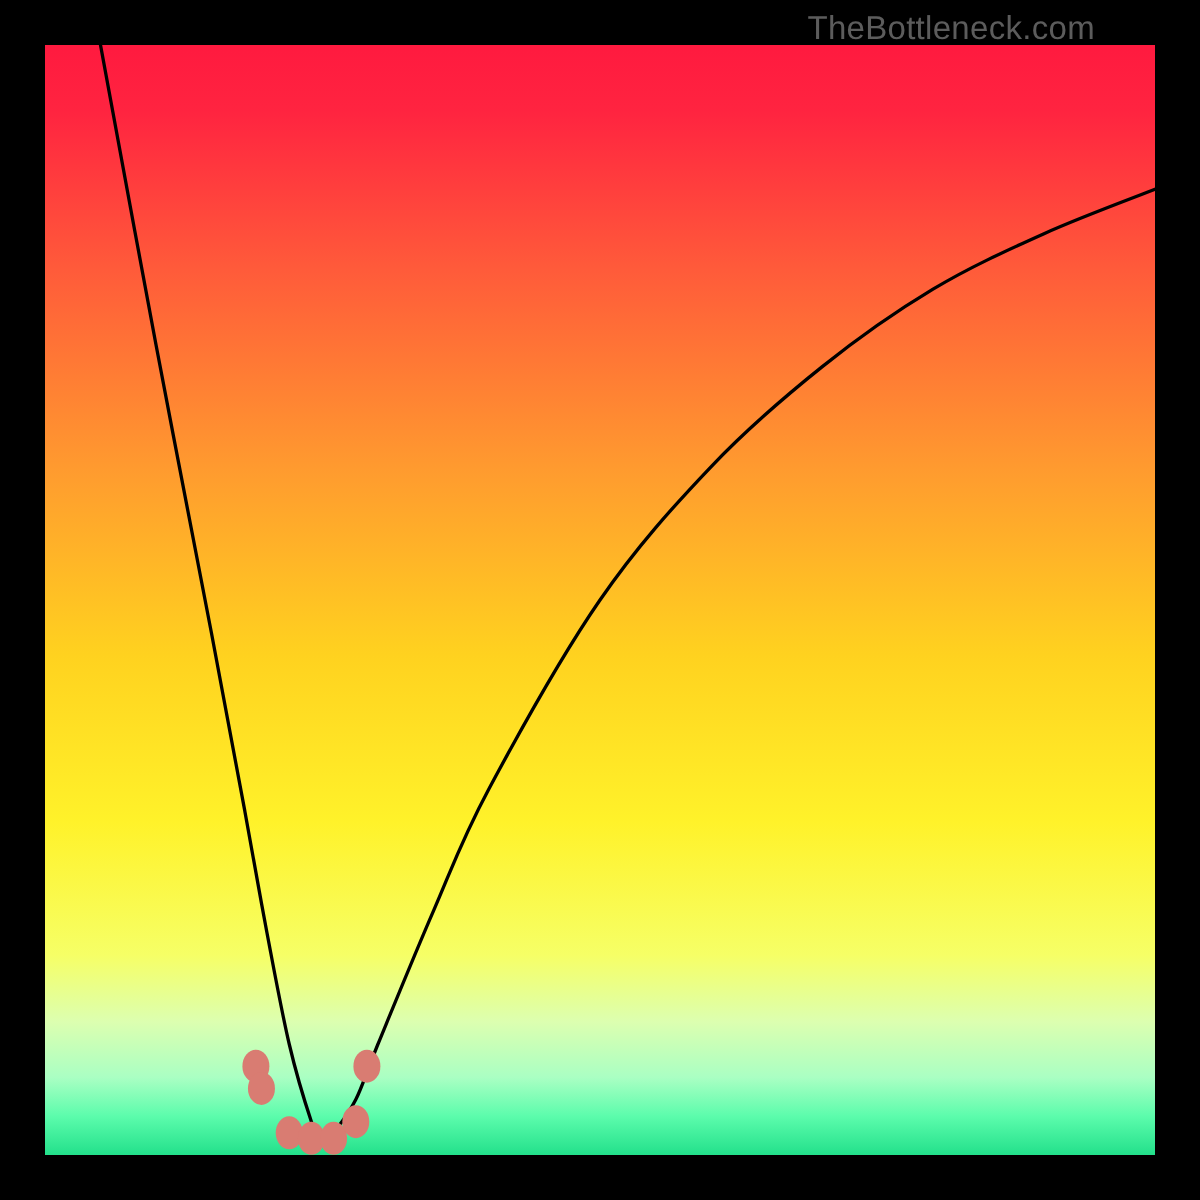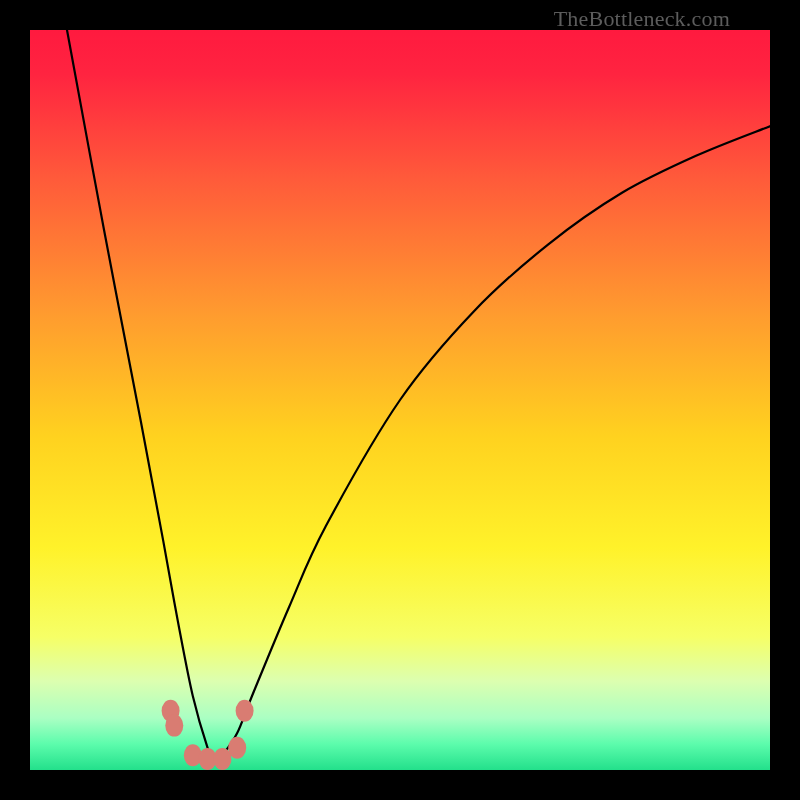--- a/index.html
+++ b/index.html
@@ -9,21 +9,20 @@
     height: 800px;
     background: #000;
     overflow: hidden;
     font-family: Arial, Helvetica, sans-serif;
   }
   .frame {
     position: absolute;
     left: 0; top: 0;
     width: 744px; height: 800px;
     background: #000;
-    font-family: Liberation Serif, serif;
   }
   .plot {
     position: absolute;
     left: 30px;
     top: 30px;
     width: 740px;
     height: 740px;
     overflow: hidden;
   }
   .gradient {

